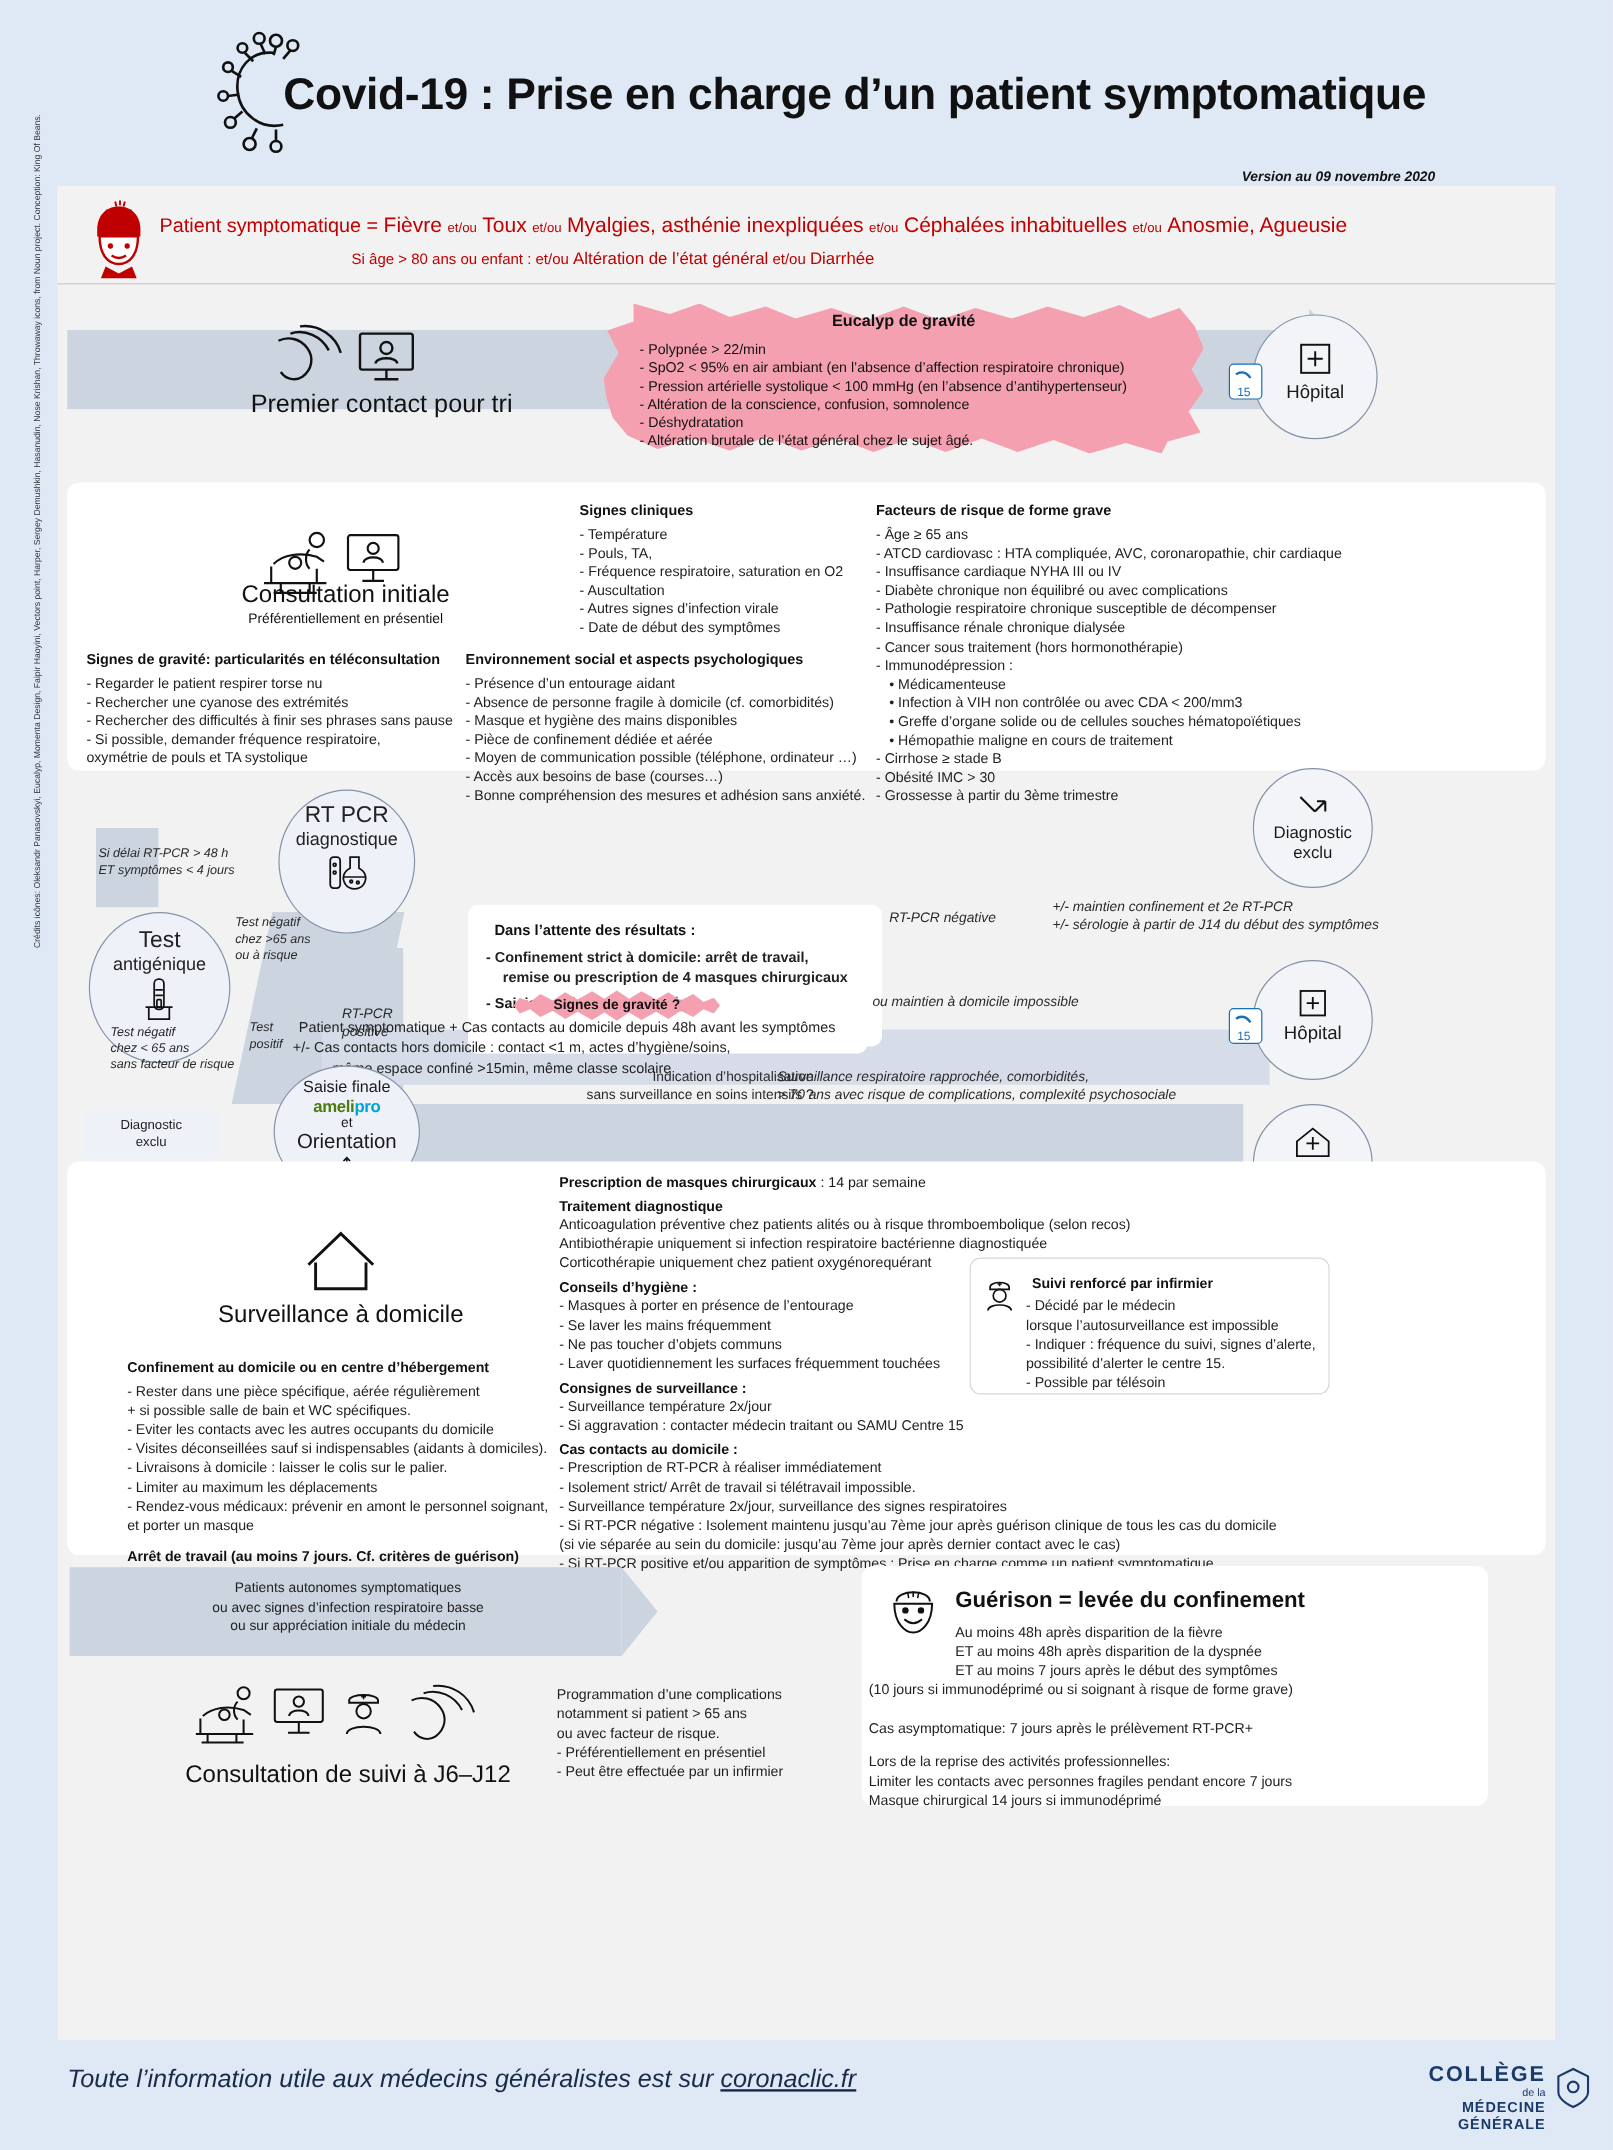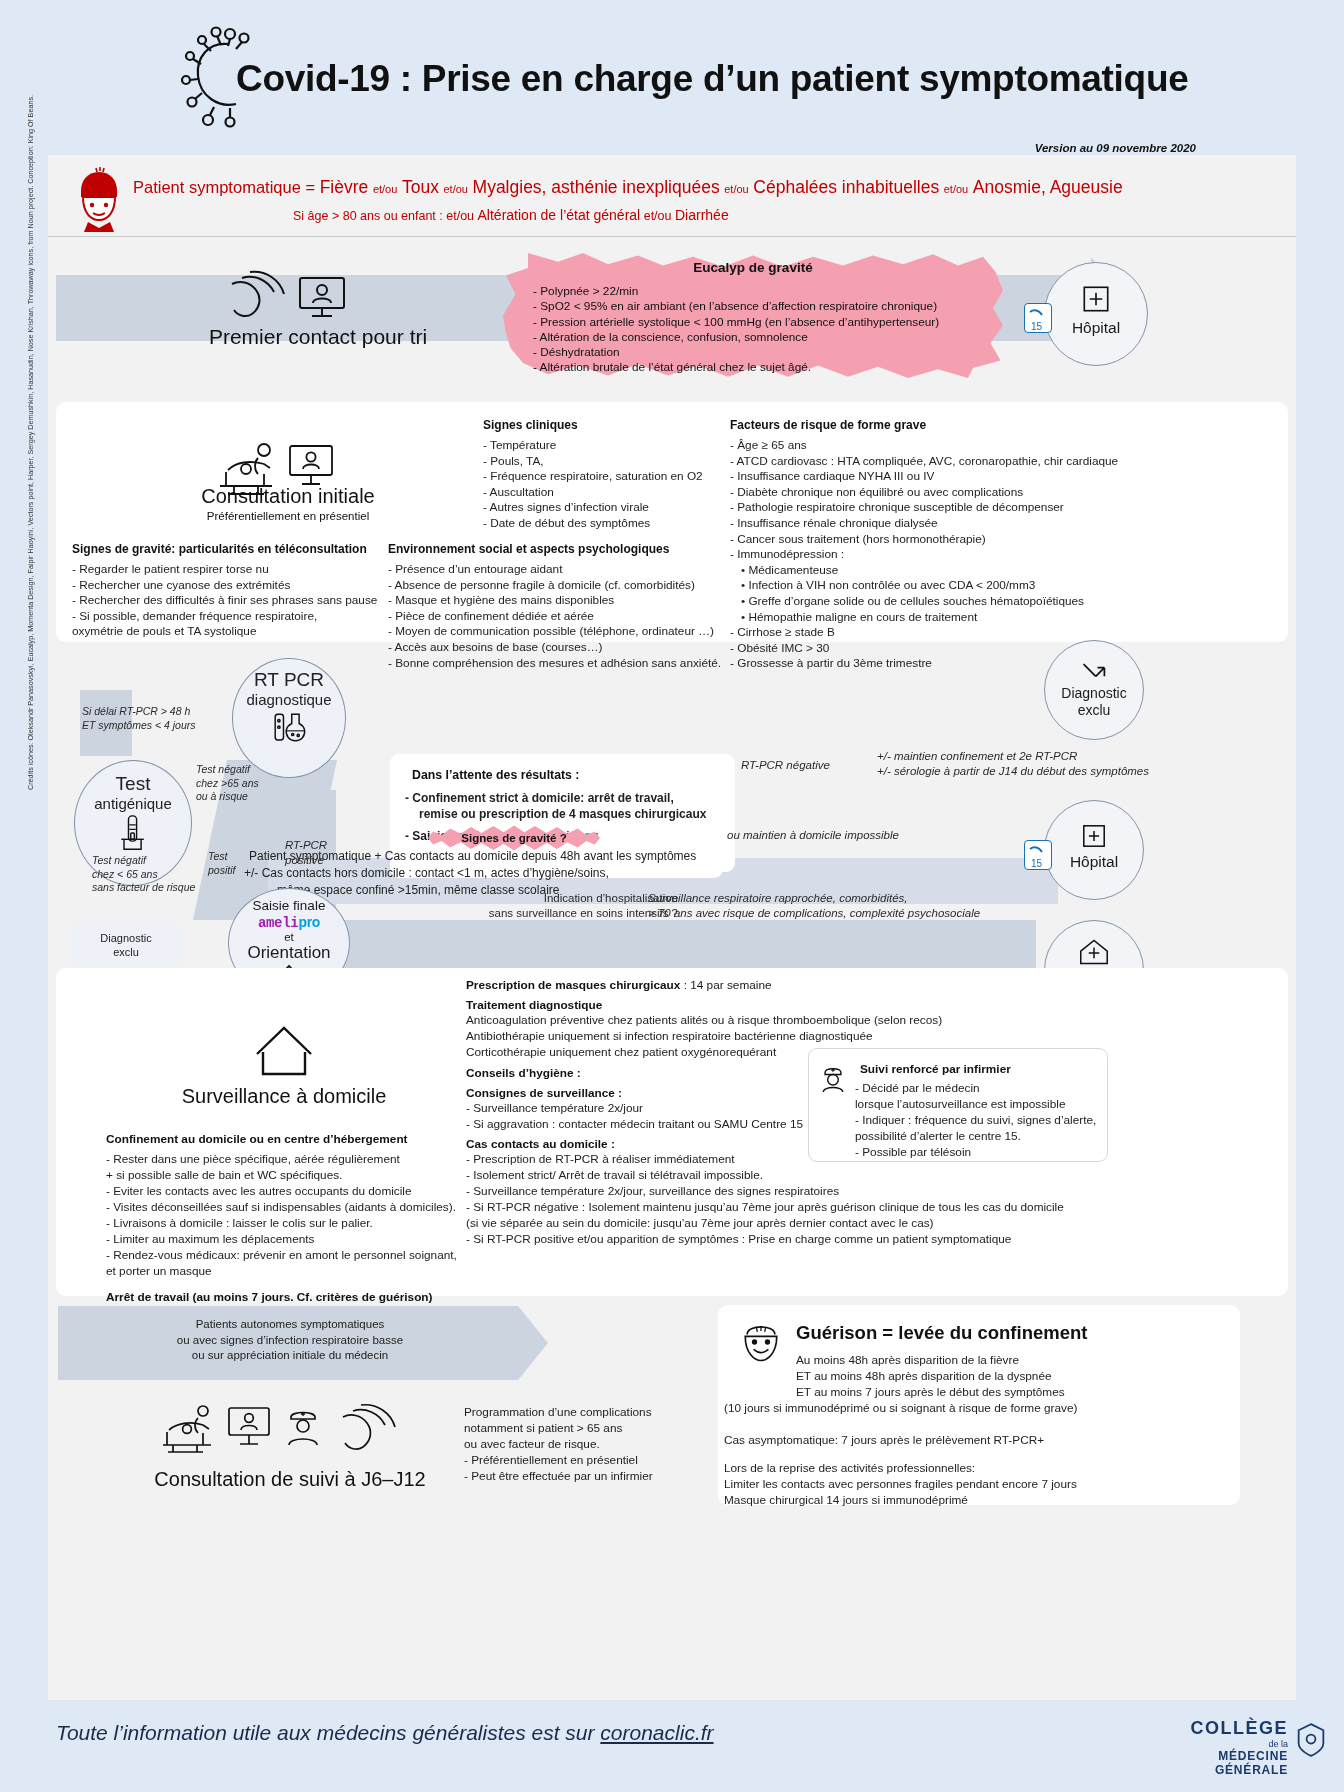--- a/index.html
+++ b/index.html
@@ -142,21 +142,21 @@
   .ital { font-style: italic; font-size: 10.5px; line-height: 13.5px; color: #2a2a2a; }
   .ital-m { font-style: italic; font-size: 11.5px; line-height: 15px; color: #2a2a2a; }
 
   .white-box {
     position: absolute; background: #fff; border-radius: 9px;
   }
   .wb-h { font-size: 12.3px; font-weight: 700; color: #111; }
   .wb-b { font-size: 12px; line-height: 16.5px; color: #222; }
 
   .amelipro { font-weight: 700; font-size: 13px; letter-spacing: -0.3px; }
-  .amelipro .a1 { color: #a21caf; font-family: Liberation Mono, monospace; }
+  .amelipro .a1 { color: #4d7c0f; }
   .amelipro .a2 { color: #00a3d9; }
 
   .pill-grav {
     position: absolute; width: 172px; height: 30px; background: #f4a0b0;
     clip-path: polygon(0% 50%, 3% 28%, 8% 40%, 13% 18%, 19% 36%, 25% 13%,
       31% 33%, 38% 10%, 44% 31%, 50% 8%, 56% 31%, 62% 10%, 69% 33%, 75% 13%,
       81% 36%, 87% 18%, 92% 40%, 97% 28%, 100% 50%, 97% 72%, 92% 60%,
       87% 82%, 81% 64%, 75% 87%, 69% 67%, 62% 90%, 56% 69%, 50% 92%,
       44% 69%, 38% 90%, 31% 67%, 25% 87%, 19% 64%, 13% 82%, 8% 60%, 3% 72%);
     text-align: center;
@@ -598,20 +598,26 @@
     <div style="font-size:11.8px;">
       <span class="sv-h">Prescription de masques chirurgicaux</span><span> : 14 par semaine</span>
     </div>
     <div class="sv-h" style="margin-top:6px;">Traitement diagnostique</div>
     <div class="sv-b">
       <div>Anticoagulation préventive chez patients alités ou à risque thromboembolique (selon recos)</div>
       <div>Antibiothérapie uniquement si infection respiratoire bactérienne diagnostiquée</div>
       <div>Corticothérapie uniquement chez patient oxygénorequérant</div>
     </div>
     <div class="sv-h" style="margin-top:6px;">Conseils d’hygiène :</div>
+    <div class="sv-b">
+      <div>- Masques à porter en présence de l’entourage</div>
+      <div>- Se laver les mains fréquemment</div>
+      <div>- Ne pas toucher d’objets communs</div>
+      <div>- Laver quotidiennement les surfaces fréquemment touchées</div>
+    </div>
     <div class="sv-h" style="margin-top:6px;">Consignes de surveillance :</div>
     <div class="sv-b">
       <div>- Surveillance température 2x/jour</div>
       <div>- Si aggravation : contacter médecin traitant ou SAMU Centre 15</div>
     </div>
     <div class="sv-h" style="margin-top:5px;">Cas contacts au domicile :</div>
     <div class="sv-b" style="width:640px;">
       <div>- Prescription de RT-PCR à réaliser immédiatement</div>
       <div>- Isolement strict/ Arrêt de travail si télétravail impossible.</div>
       <div>- Surveillance température 2x/jour, surveillance des signes respiratoires</div>

